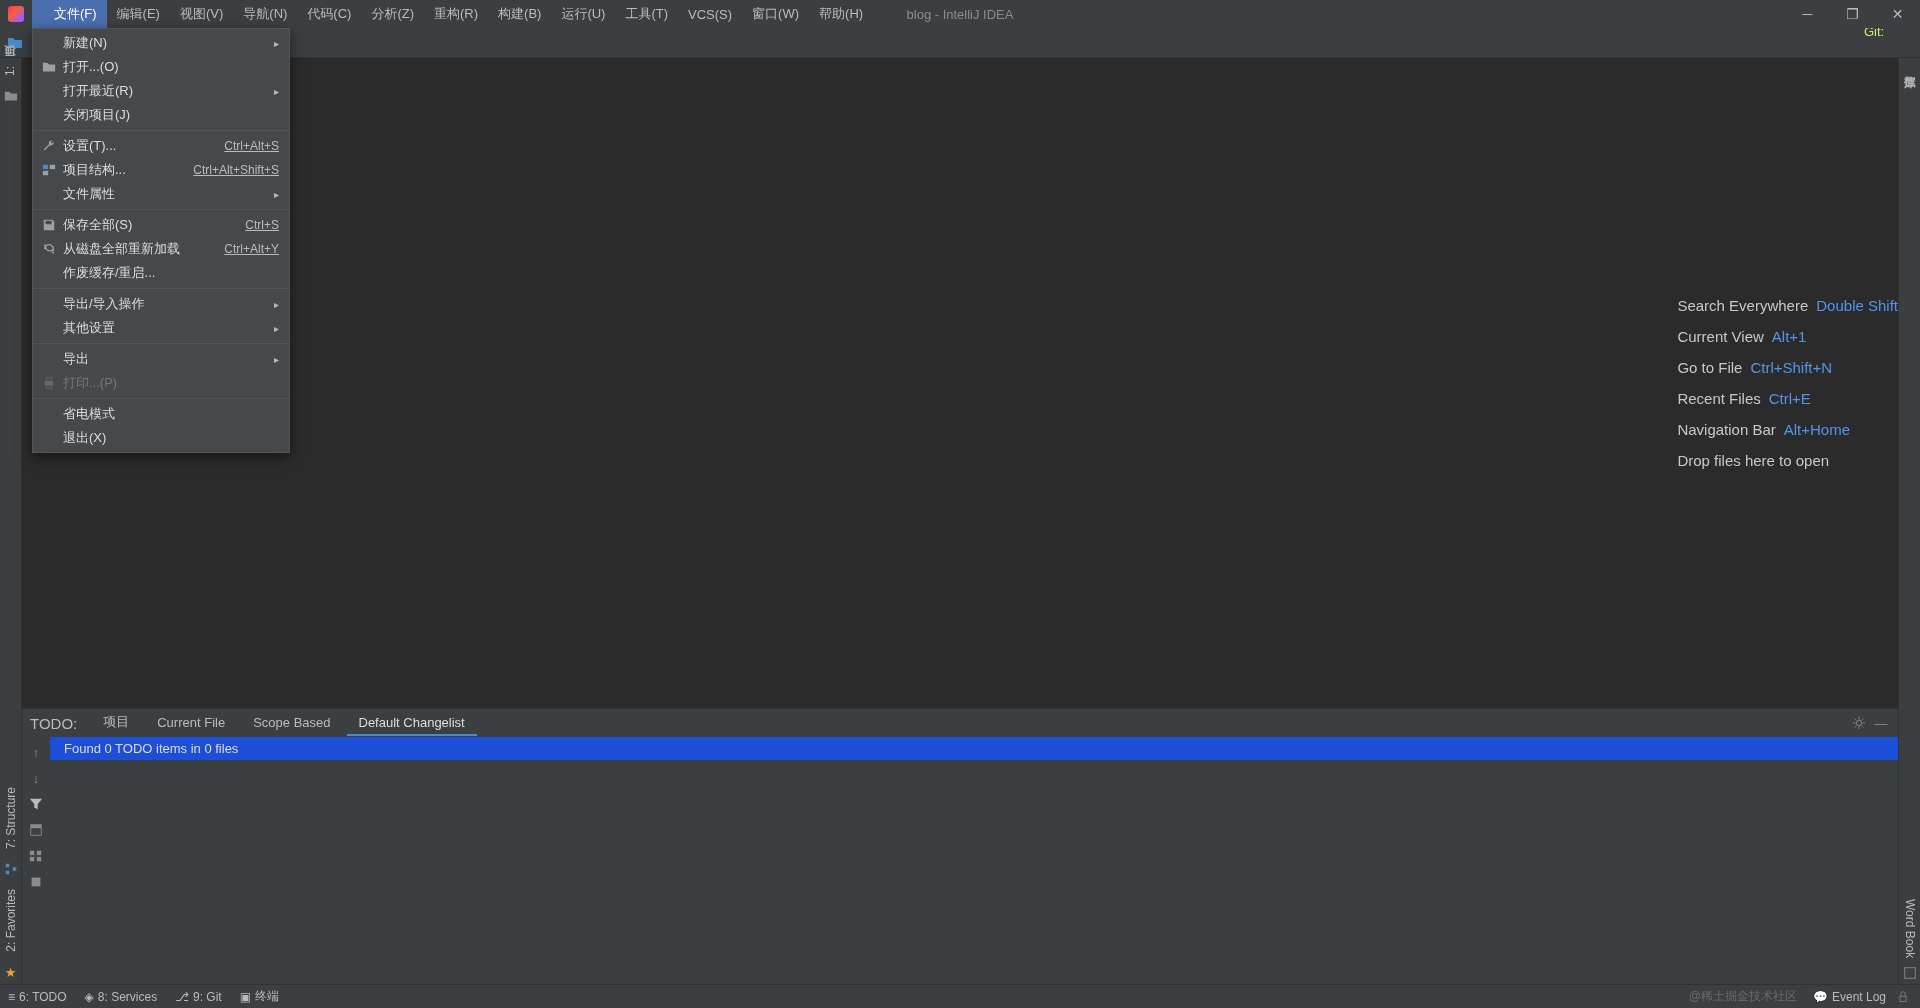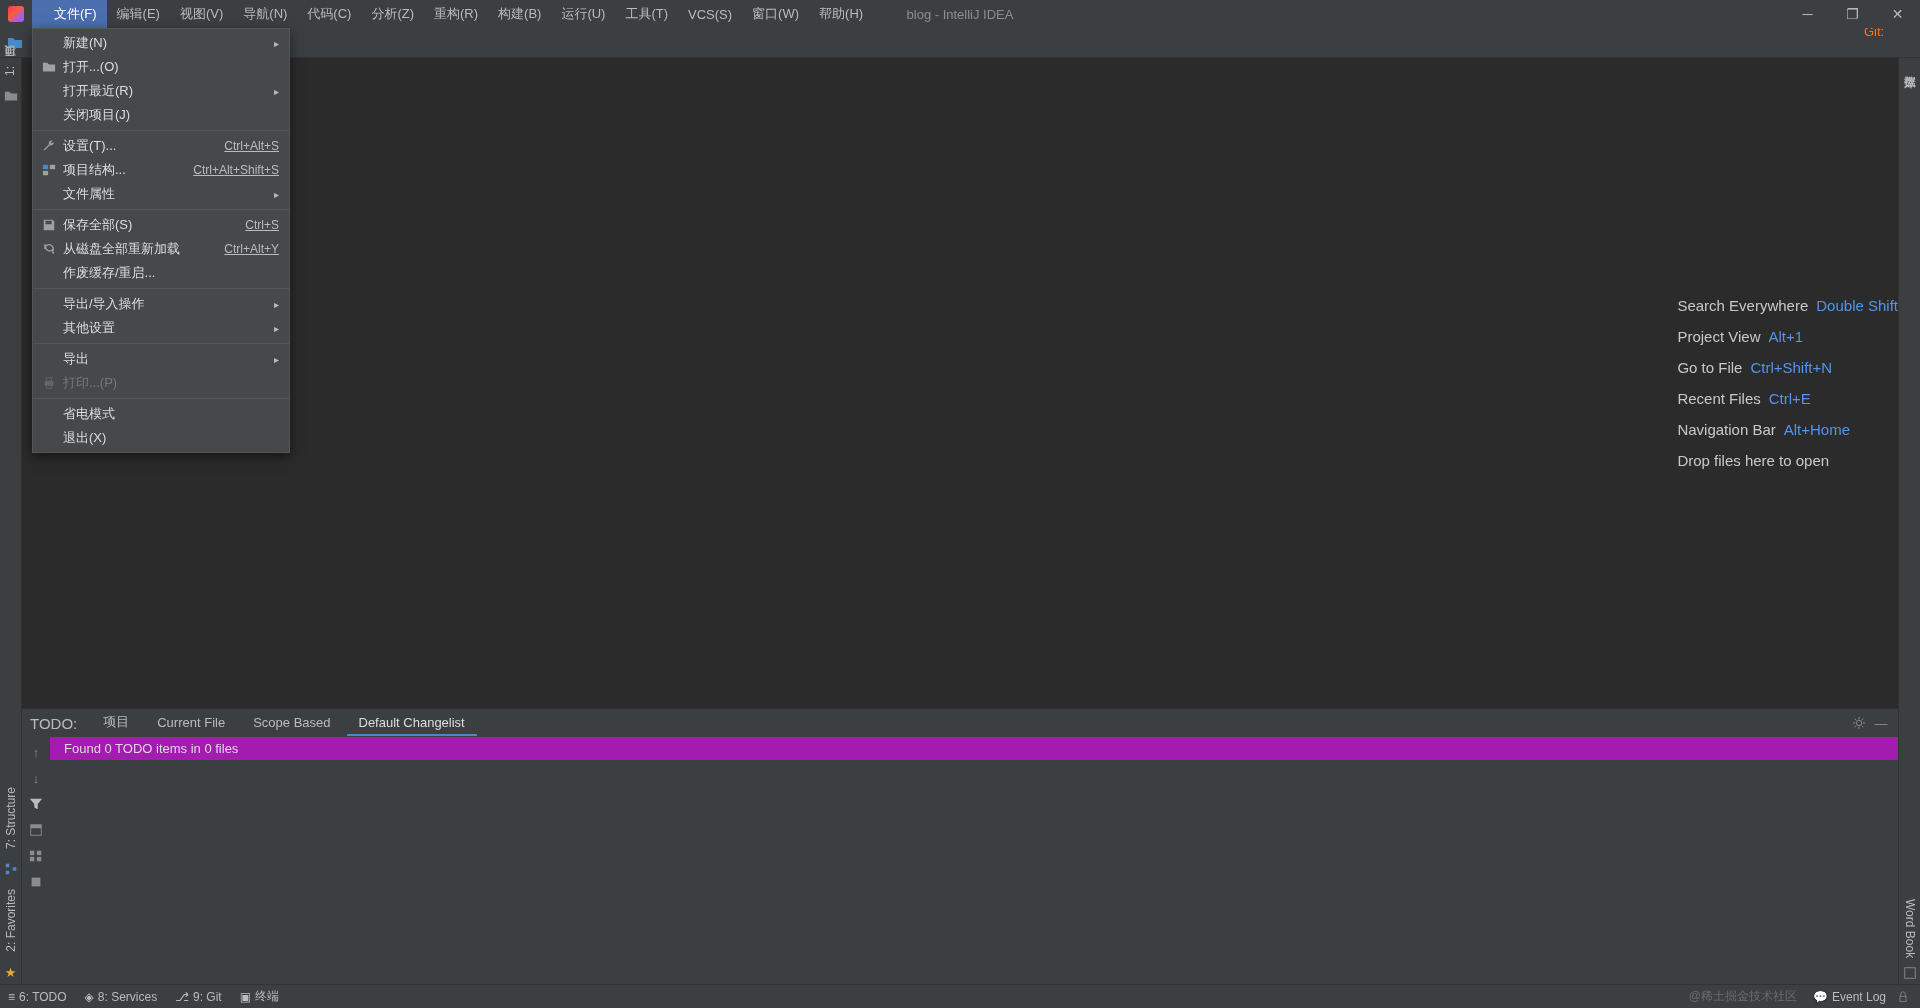--- a/index.html
+++ b/index.html
@@ -15,21 +15,21 @@
 .win-controls { position: absolute; right: 0; top: 0; display: flex; height: 28px; }
 .win-controls div { width: 45px; display: flex; align-items: center; justify-content: center; color: #bbbbbb; cursor: pointer; font-size: 14px; }
 
 
 .toolbar { height: 30px; background: #3c3f41; border-bottom: 1px solid #323232; display: flex; align-items: center; padding: 0 6px; }
 .toolbar .left { display: flex; align-items: center; }
 .toolbar .spacer { flex: 1; }
 .toolbar .right { display: flex; align-items: center; gap: 20px; flex-direction: column; }
 .tb-icon { width: 18px; height: 18px; display:flex; align-items:center; justify-content:center; color:#8c8c8c; cursor:pointer; }
 .run-config { background:#4c5052; border:1px solid #5e6060; border-radius:3px; padding:2px 10px; color:#bbbbbb; font-size:12px; cursor:pointer; }
-.git-label { color:#f97316; font-size:13px; }
+.git-label { color:#bef264; font-size:13px; }
 
 
 .left-gutter { position:absolute; left:0; top:58px; width:22px; bottom:24px; background:#3c3f41; border-right:1px solid #323232; display:flex; flex-direction:column; align-items:center; }
 .left-gutter .tab-v { writing-mode: vertical-rl; transform: rotate(180deg); padding:8px 2px; font-size:12px; color:#bbbbbb; cursor:pointer; display:flex; align-items:center; gap:4px; }
 .left-gutter .gicon { width:16px; height:16px; margin:4px 0; display:flex; align-items:center; justify-content:center; }
 
 
 .right-gutter { position:absolute; right:0; top:58px; width:22px; bottom:24px; background:#3c3f41; border-left:1px solid #323232; display:flex; flex-direction:column; align-items:center; }
 .right-gutter .tab-v { writing-mode: vertical-rl; padding:8px 2px; font-size:12px; color:#bbbbbb; cursor:pointer; }
 
@@ -44,21 +44,21 @@
 .todo-panel { position:absolute; left:22px; right:22px; bottom:24px; height:276px; background:#3c3f41; border-top:1px solid #323232; display:flex; flex-direction:column; }
 .todo-head { height:28px; display:flex; align-items:center; padding:0 8px; gap:4px; }
 .todo-head .tlabel { color:#bbbbbb; font-size:15px; margin-right:10px; }
 .todo-head .ttab { padding:4px 12px; color:#bbbbbb; font-size:13px; cursor:pointer; border-bottom:2px solid transparent; }
 .todo-head .ttab.active { border-bottom:2px solid #4a88c7; color:#dddddd; }
 .todo-head .tsp { flex:1; }
 .todo-body { flex:1; display:flex; }
 .todo-side { width:28px; background:#3c3f41; display:flex; flex-direction:column; align-items:center; gap:8px; padding-top:6px; }
 .todo-side .sicon { width:18px; height:18px; display:flex; align-items:center; justify-content:center; color:#8c8c8c; }
 .todo-content { flex:1; background:#3c3f41; }
-.todo-content .found { background:#a21caf; color:#dddddd; padding:4px 14px; font-size:13px; }
+.todo-content .found { background:#1d4ed8; color:#dddddd; padding:4px 14px; font-size:13px; }
 
 
 .statusbar { position:absolute; left:0; right:0; bottom:0; height:24px; background:#3c3f41; border-top:1px solid #323232; display:flex; align-items:center; padding:0 8px; font-size:12px; color:#bbbbbb; }
 .statusbar .sbtn { display:flex; align-items:center; gap:4px; margin-right:18px; cursor:pointer; }
 .statusbar .sp { flex:1; }
 .statusbar .watermark { color:#6a6a6a; margin-right:16px; }
 .statusbar .eventlog { display:flex; align-items:center; gap:4px; cursor:pointer; }
 
 
 .dropdown { position:absolute; left:32px; top:28px; width:258px; background:#46494b; border:1px solid #555; box-shadow:0 4px 12px rgba(0,0,0,0.5); z-index:100; padding:2px 0; }
@@ -203,21 +203,21 @@
   <div class="gicon" style="margin-bottom:4px">
       <svg width="14" height="14" viewBox="0 0 16 16">
         <rect x="2" y="2" width="12" height="12" fill="none" stroke="#8c8c8c"></rect>
       </svg>
     </div>
 </div>
 
 <div class="editor">
   <div class="empty-hints">
     <div class="row"><span class="lbl">Search Everywhere</span><span class="key">Double Shift</span></div>
-    <div class="row"><span class="lbl">Project View</span><span class="key">Alt+1</span></div>
+    <div class="row"><span class="lbl">Current View</span><span class="key">Alt+1</span></div>
     <div class="row"><span class="lbl">Go to File</span><span class="key">Ctrl+Shift+N</span></div>
     <div class="row"><span class="lbl">Recent Files</span><span class="key">Ctrl+E</span></div>
     <div class="row"><span class="lbl">Navigation Bar</span><span class="key">Alt+Home</span></div>
     <div class="row"><span class="lbl">Drop files here to open</span></div>
   </div>
 </div>
 
 <div class="todo-panel">
   <div class="todo-head">
     <span class="tlabel">TODO:</span>

